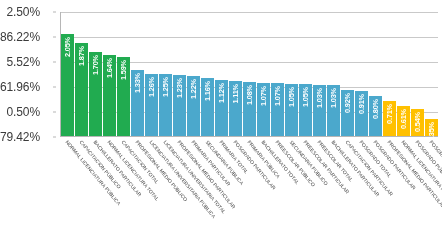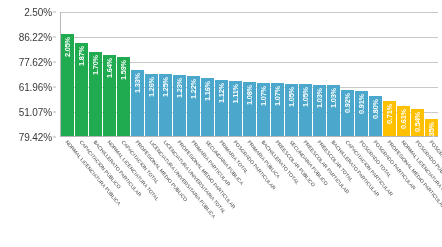--- a/index.html
+++ b/index.html
@@ -36,23 +36,23 @@
   }
 
   
   .y-axis {
     position: absolute;
     left: 0; top: 12px;
     width: 56px; height: 125px;
   }
   .y-tick {
     position: absolute;
-    right: 4px;
+    right: 16px;
     transform: translateY(-50%);
-    font-size: 10px;
+    font-size: 12px;
     color: #3a3a3a;
     white-space: nowrap;
     letter-spacing: -0.1px;
   }
   .y-tick-mark {
     position: absolute;
     right: 0; width: 3px; height: 1px;
     background: #b6b6b6;
     transform: translateY(-50%);
   }
@@ -108,25 +108,25 @@
   }
 </style>
 </head>
 <body>
 
 <div id="chart-root">
 
   <div class="y-axis">
       <div class="y-tick" style="top: 100%;">79.42%</div>
       <div class="y-tick-mark" style="top: 100%;"></div>
-      <div class="y-tick" style="top: 80%;">51.07%</div>
+      <div class="y-tick" style="top: 80%;">0.50%</div>
       <div class="y-tick-mark" style="top: 80%;"></div>
       <div class="y-tick" style="top: 60%;">61.96%</div>
       <div class="y-tick-mark" style="top: 60%;"></div>
-      <div class="y-tick" style="top: 40%;">77.62%</div>
+      <div class="y-tick" style="top: 40%;">5.52%</div>
       <div class="y-tick-mark" style="top: 40%;"></div>
       <div class="y-tick" style="top: 20%;">86.22%</div>
       <div class="y-tick-mark" style="top: 20%;"></div>
       <div class="y-tick" style="top: 0%;">2.50%</div>
       <div class="y-tick-mark" style="top: 0%;"></div>
     </div>
 
   <div class="plot-area">
     <div class="gridlines">
         <div class="gridline" style="top: 80%; background: rgb(201, 201, 201);"></div>

